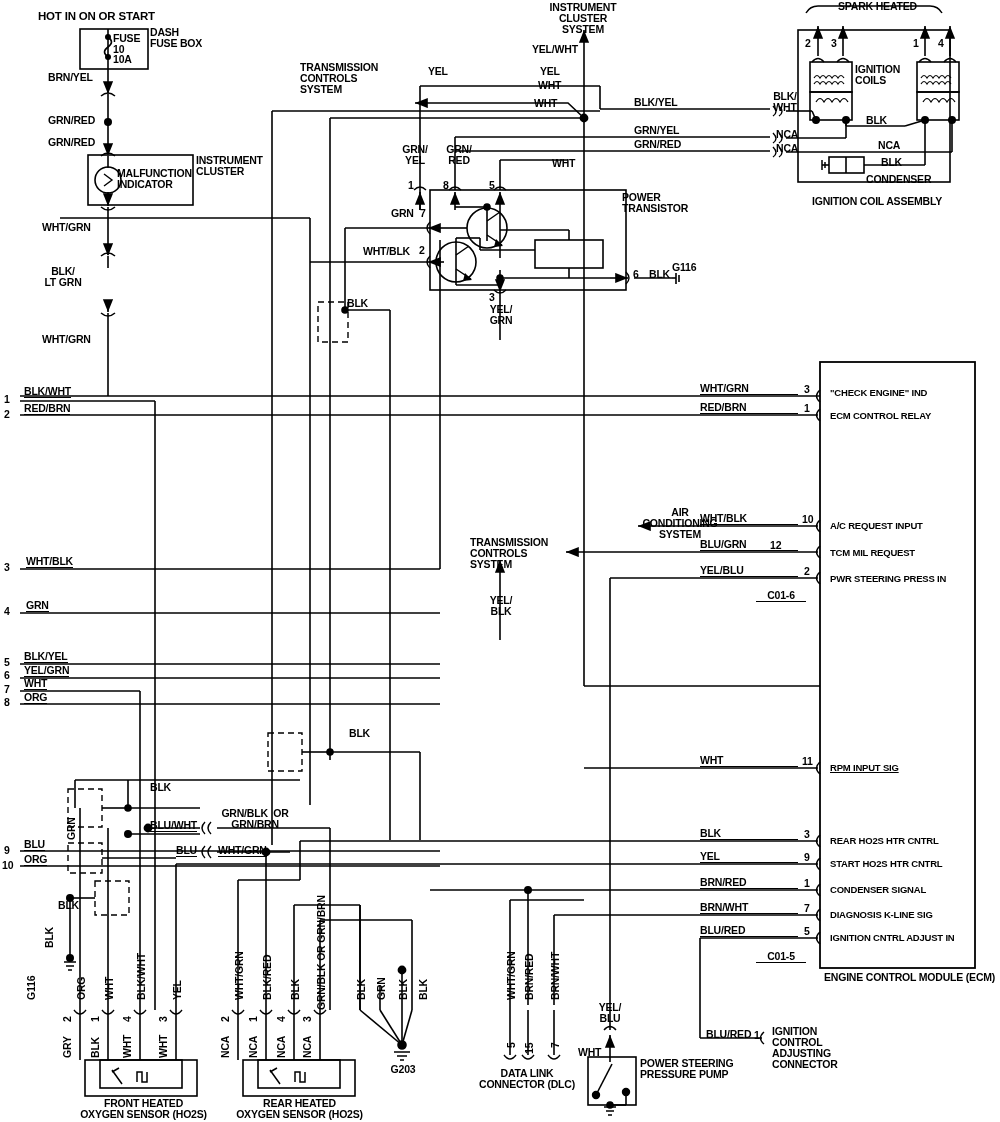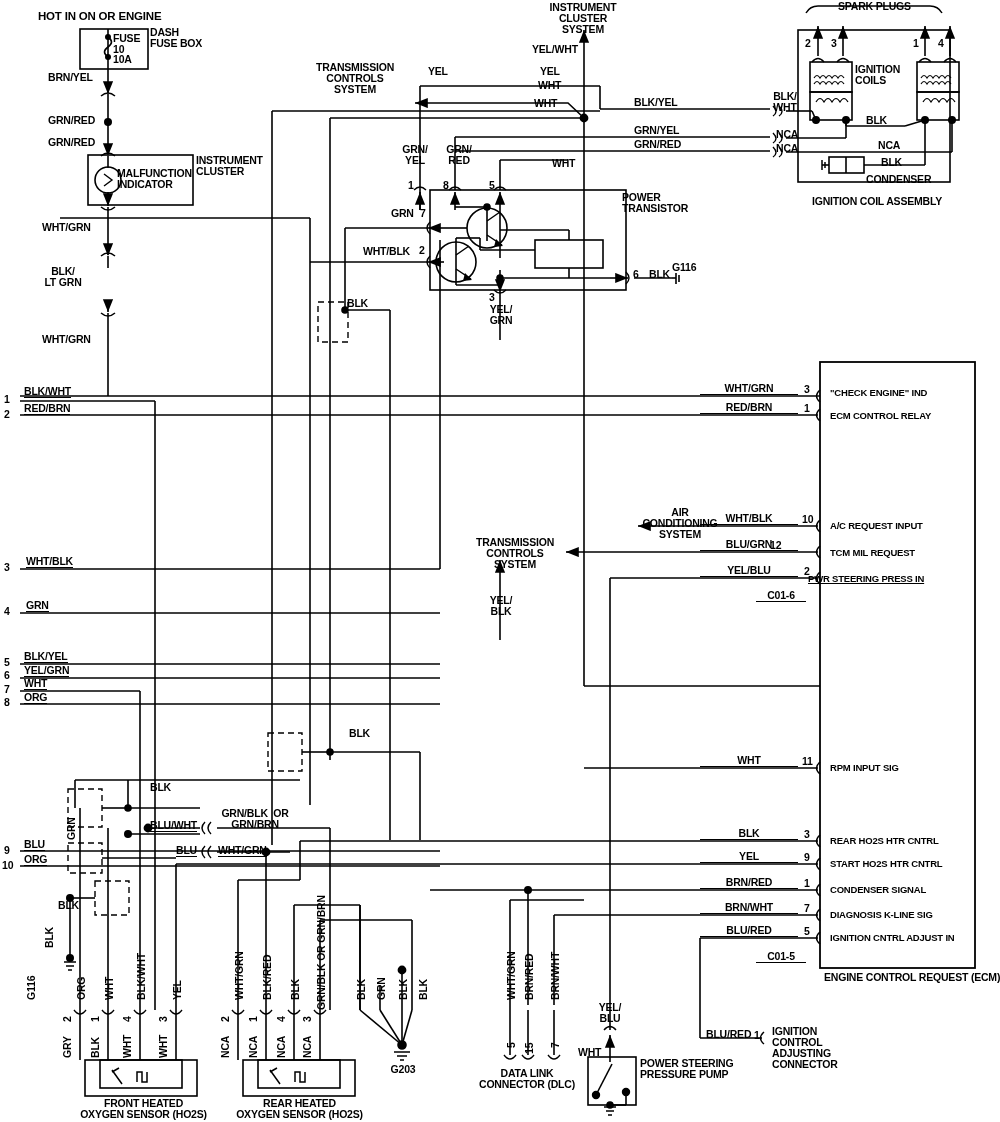--- a/index.html
+++ b/index.html
@@ -5,21 +5,21 @@
   html,body{margin:0;padding:0;background:#fff;}
   body{font-family:"Liberation Sans", sans-serif;}
   #wrap{position:relative;width:1000px;height:1122px;background:#fff;overflow:hidden;}
   #wrap svg{position:absolute;left:0;top:0;}
   .lbl{position:absolute;font-family:"Liberation Sans",sans-serif;font-weight:bold;
        color:#000;white-space:pre;line-height:1.05;letter-spacing:-0.2px;}
   .s9{font-size:9.5px;}
   .s10{font-size:10.5px;}
   .s11{font-size:11.5px;}
   .c{text-align:center;}
-  .r{text-align:center;}
+  .r{text-align:left;}
   .vert{transform-origin:0 0;transform:rotate(-90deg);}
   .ul{border-bottom:1.3px solid #000;}
 </style>
 </head>
 <body>
 
 <div id="wrap">
 
 <svg width="1000" height="1122" viewBox="0 0 1000 1122">
   <defs>
@@ -392,21 +392,21 @@
   <circle cx="612" cy="1064" r="0"></circle>
   <circle cx="626" cy="1092" r="3.4" fill="#000"></circle>
   <line x1="626" y1="1092" x2="626" y2="1105"></line>
   <line x1="610" y1="1105" x2="626" y2="1105"></line>
   <path d="M604,1107 l12,0 M606,1111 l8,0 M608,1115 l4,0" stroke-width="1.6"></path>
   <circle cx="610" cy="1105" r="3" fill="#000"></circle>
 
   </g>
 </svg>
 
-<div class="lbl s11" style="left:38px;top:10px;">HOT IN ON OR ENGINE</div>
+<div class="lbl s11" style="left:38px;top:10px;">HOT IN ON OR START</div>
 <div class="lbl s10" style="left:113px;top:33px;">FUSE</div>
 <div class="lbl s10" style="left:113px;top:44px;">10</div>
 <div class="lbl s10" style="left:113px;top:54px;">10A</div>
 <div class="lbl s10" style="left:150px;top:27px;">DASH
 FUSE BOX</div>
 <div class="lbl s10" style="left:48px;top:72px;">BRN/YEL</div>
 <div class="lbl s10" style="left:48px;top:115px;">GRN/RED</div>
 <div class="lbl s10" style="left:48px;top:137px;">GRN/RED</div>
 <div class="lbl s10" style="left:117px;top:168px;">MALFUNCTION
 INDICATOR</div>
@@ -422,21 +422,21 @@
 SYSTEM</div>
 <div class="lbl s10 r" style="left:300px;top:62px;width:110px;">TRANSMISSION
 CONTROLS
 SYSTEM</div>
 <div class="lbl s10" style="left:532px;top:44px;">YEL/WHT</div>
 <div class="lbl s10" style="left:428px;top:66px;">YEL</div>
 <div class="lbl s10" style="left:540px;top:66px;">YEL</div>
 <div class="lbl s10" style="left:538px;top:80px;">WHT</div>
 <div class="lbl s10" style="left:534px;top:98px;">WHT</div>
 
-<div class="lbl s10" style="left:838px;top:1px;">SPARK PLUGS</div>
+<div class="lbl s10" style="left:838px;top:1px;">SPARK HEATED</div>
 <div class="lbl s10" style="left:805px;top:38px;">2</div>
 <div class="lbl s10" style="left:831px;top:38px;">3</div>
 <div class="lbl s10" style="left:913px;top:38px;">1</div>
 <div class="lbl s10" style="left:938px;top:38px;">4</div>
 <div class="lbl s10" style="left:855px;top:64px;">IGNITION
 COILS</div>
 <div class="lbl s10" style="left:812px;top:196px;">IGNITION COIL ASSEMBLY</div>
 <div class="lbl s10" style="left:866px;top:174px;">CONDENSER</div>
 <div class="lbl s10 c" style="left:762px;top:91px;width:46px;">BLK/
 WHT</div>
@@ -482,27 +482,27 @@
 <div class="lbl s10 r ul" style="left:700px;top:513px;width:98px;">WHT/BLK</div>
 <div class="lbl s10" style="left:802px;top:514px;">10</div>
 <div class="lbl s9" style="left:830px;top:521px;">A/C REQUEST INPUT</div>
 
 <div class="lbl s10 r ul" style="left:700px;top:539px;width:98px;">BLU/GRN</div>
 <div class="lbl s10" style="left:770px;top:540px;">12</div>
 <div class="lbl s9" style="left:830px;top:548px;">TCM MIL REQUEST</div>
 
 <div class="lbl s10 r ul" style="left:700px;top:565px;width:98px;">YEL/BLU</div>
 <div class="lbl s10" style="left:804px;top:566px;">2</div>
-<div class="lbl s9" style="left:808px;top:574px;text-decoration:underline;">PWR STEERING PRESS IN</div>
+<div class="lbl s9" style="left:830px;top:574px;">PWR STEERING PRESS IN</div>
 
 <div class="lbl s10 c ul" style="left:756px;top:590px;width:50px;">C01-6</div>
 
 <div class="lbl s10 r ul" style="left:700px;top:755px;width:98px;">WHT</div>
 <div class="lbl s10" style="left:802px;top:756px;">11</div>
-<div class="lbl s9" style="left:830px;top:763px;">RPM INPUT SIG</div>
+<div class="lbl s9" style="left:830px;top:763px;text-decoration:underline;">RPM INPUT SIG</div>
 
 <div class="lbl s10 r ul" style="left:700px;top:828px;width:98px;">BLK</div>
 <div class="lbl s10" style="left:804px;top:829px;">3</div>
 <div class="lbl s9" style="left:830px;top:836px;">REAR HO2S HTR CNTRL</div>
 
 <div class="lbl s10 r ul" style="left:700px;top:851px;width:98px;">YEL</div>
 <div class="lbl s10" style="left:804px;top:852px;">9</div>
 <div class="lbl s9" style="left:830px;top:859px;">START HO2S HTR CNTRL</div>
 
 <div class="lbl s10 r ul" style="left:700px;top:877px;width:98px;">BRN/RED</div>
@@ -511,21 +511,21 @@
 
 <div class="lbl s10 r ul" style="left:700px;top:902px;width:98px;">BRN/WHT</div>
 <div class="lbl s10" style="left:804px;top:903px;">7</div>
 <div class="lbl s9" style="left:830px;top:910px;">DIAGNOSIS K-LINE SIG</div>
 
 <div class="lbl s10 r ul" style="left:700px;top:925px;width:98px;">BLU/RED</div>
 <div class="lbl s10" style="left:804px;top:926px;">5</div>
 <div class="lbl s9" style="left:830px;top:933px;">IGNITION CNTRL ADJUST IN</div>
 
 <div class="lbl s10 c ul" style="left:756px;top:951px;width:50px;">C01-5</div>
-<div class="lbl s10" style="left:824px;top:972px;">ENGINE CONTROL REQUEST (ECM)</div>
+<div class="lbl s10" style="left:824px;top:972px;">ENGINE CONTROL MODULE (ECM)</div>
 
 <div class="lbl s10" style="left:4px;top:394px;">1</div>
 <div class="lbl s10 ul" style="left:24px;top:386px;">BLK/WHT</div>
 <div class="lbl s10" style="left:4px;top:409px;">2</div>
 <div class="lbl s10 ul" style="left:24px;top:403px;">RED/BRN</div>
 <div class="lbl s10" style="left:4px;top:562px;">3</div>
 <div class="lbl s10 ul" style="left:26px;top:556px;">WHT/BLK</div>
 <div class="lbl s10" style="left:4px;top:606px;">4</div>
 <div class="lbl s10 ul" style="left:26px;top:600px;">GRN</div>
 <div class="lbl s10" style="left:4px;top:657px;">5</div>

